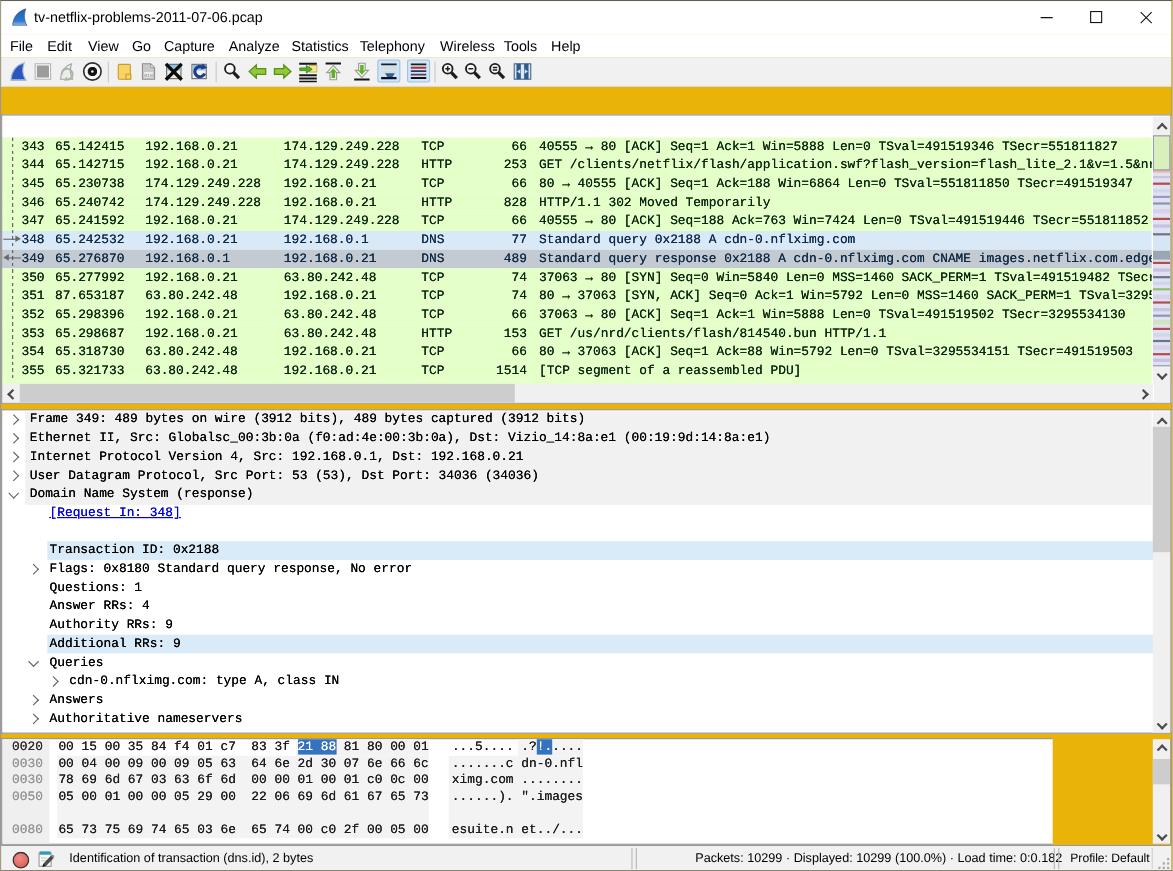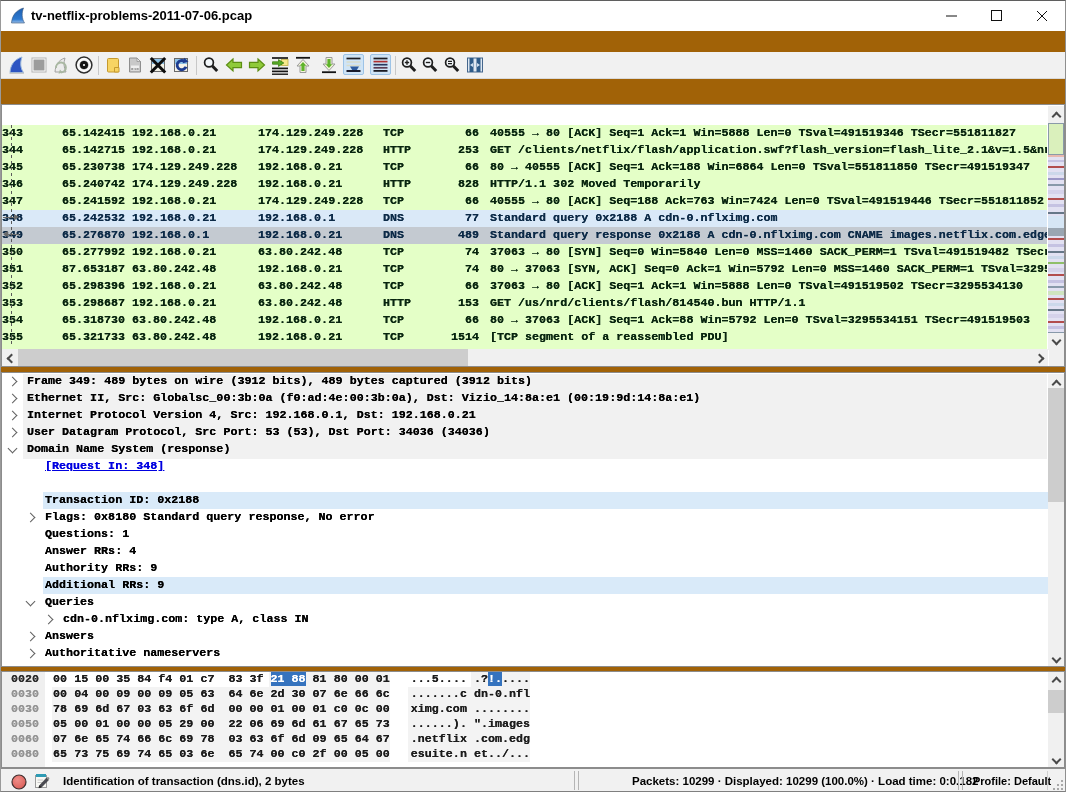--- a/index.html
+++ b/index.html
@@ -1,18 +1,18 @@
 <!DOCTYPE html>
 <html><head>
 <meta charset="utf-8">
 <style>
   html,body{margin:0;padding:0;}
-  #win{position:relative;width:1066px;height:792px;background:#a16207;overflow:hidden;
+  #win{position:relative;width:1066px;height:792px;background:#eab308;overflow:hidden;
        font-family:"Liberation Sans",sans-serif;box-sizing:border-box;
-       border-top:1px solid #5f5f5f;border-left:1px solid #9a9a9a;border-right:1px solid #8f8f8f;border-bottom:1px solid #7f7f7f;font-weight:bold;}
+       border-top:1px solid #5f5f5f;border-left:1px solid #9a9a9a;border-right:1px solid #8f8f8f;border-bottom:1px solid #7f7f7f;}
   .abs{position:absolute;}
   .mono{font-family:"Liberation Mono",monospace;font-size:11.7px;white-space:pre;text-shadow:0 0 0.45px currentColor;}
   
   #titlebar{left:0;top:0;width:1064px;height:30px;background:#ffffff;}
   #title{left:30px;top:7px;font-size:13px;color:#000;}
   
   #menubar{left:0;top:30px;width:1064px;height:21px;background:#ffffff;}
   .mi{position:absolute;top:3px;font-size:13px;color:#000;}
   
   #toolbar{left:0;top:51px;width:1064px;height:27px;background:#f1f1f1;border-bottom:1px solid #d9d9d9;box-sizing:border-box;}
@@ -25,42 +25,42 @@
   
   #plist{left:0;top:103px;width:1064px;height:263px;background:#fff;border-top:1px solid #8c8c8c;border-bottom:1px solid #8c8c8c;box-sizing:border-box;}
   #phead{position:absolute;left:0;top:1px;width:1046px;height:19px;background:#fff;border-bottom:1px solid #e2e2e2;box-sizing:border-box;}
   .hcell{position:absolute;top:2px;font-size:13px;color:#000;}
   .hsep{position:absolute;top:1px;width:1px;height:17px;background:#e0e0e0;}
   .prow{position:absolute;left:0;width:1046px;height:17px;overflow:hidden;}
   .prow span{position:absolute;top:1px;}
   .green{background:#e4ffc7;color:#08250f;}
   .blue{background:#dae9f8;color:#0c2a47;}
   .sel{background:#c4cad1;color:#0c2a47;}
-  .cno{left:1px;width:56px;text-align:left;}
-  .ct{left:61px;} .cs{left:131px;} .cd{left:257px;} .cp{left:382px;}
+  .cno{left:1px;width:56px;text-align:center;}
+  .ct{left:49px;} .cs{left:131px;} .cd{left:257px;} .cp{left:382px;}
   .cl{left:424px;width:54px;text-align:right;} .ci{left:489px;}
   
   #dashline{left:10px;top:124px;width:1px;height:221px;
      background:repeating-linear-gradient(to bottom,#5a5a5a 0 3px,transparent 3px 6px);}
   
   .sbtrack{background:#f0f0f0;}
   .sbthumb{background:#cdcdcd;}
   .arr{position:absolute;width:0;height:0;}
   .schev{position:absolute;width:5px;height:5px;border-right:2px solid #4a4a4a;border-bottom:2px solid #4a4a4a;}
   
   #dpane{left:0;top:371px;width:1064px;height:295px;background:#fff;border-top:1px solid #8c8c8c;border-bottom:1px solid #8c8c8c;box-sizing:border-box;}
   .dl{position:absolute;left:0;height:17px;width:1047px;}
   .dl .mono2{position:absolute;top:1px;font-family:"Liberation Mono",monospace;font-size:11.7px;white-space:pre;color:#000;text-shadow:0 0 0.45px currentColor;}
   .hl{background:#d9eaf9;}
   .chev{position:absolute;width:6px;height:6px;border-right:1.4px solid #606060;border-bottom:1.4px solid #606060;}
   .chev.r{transform:rotate(-45deg);}
   .chev.d{transform:rotate(45deg);}
   .dl .link{color:#0000e0;text-decoration:underline;}
   
-  #hpane{left:0;top:670px;width:1064px;height:97px;background:#fff;border-top:1px solid #8c8c8c;border-bottom:1px solid #8c8c8c;box-sizing:border-box;}
+  #hpane{left:0;top:670px;width:956px;height:97px;background:#fff;border-top:1px solid #8c8c8c;border-bottom:1px solid #8c8c8c;box-sizing:border-box;}
   .hexl{position:absolute;left:10px;height:15px;font-family:"Liberation Mono",monospace;font-size:11.7px;white-space:pre;color:#1c1c1c;text-shadow:0 0 0.45px currentColor;}
   .off{color:#949494;}
   .offsel{color:#2b2b2b;}
   .bsel{background:#3573be;color:#fff;}
   
   #sbar{left:0;top:767px;width:1064px;height:24px;background:#f1f1f1;border-top:1px solid #8c8c8c;box-sizing:border-box;}
   .stext{position:absolute;top:6px;font-size:11.5px;color:#000;}
   .svsep{position:absolute;top:2px;width:1px;height:19px;background:#b5b5b5;}
 </style>
 </head>
@@ -80,20 +80,33 @@
     </svg>
     <div class="abs" id="title">tv-netflix-problems-2011-07-06.pcap</div>
     <svg class="abs" style="left:938px;top:0" width="126" height="30" viewBox="0 0 126 30">
       <line x1="7" y1="15" x2="18" y2="15" stroke="#111" stroke-width="1"></line>
       <rect x="52.5" y="9.5" width="10" height="10" fill="none" stroke="#111" stroke-width="1"></rect>
       <line x1="98" y1="10" x2="108" y2="20" stroke="#111" stroke-width="1"></line>
       <line x1="108" y1="10" x2="98" y2="20" stroke="#111" stroke-width="1"></line>
     </svg>
   </div>
 
+  <div class="abs" id="menubar">
+    <span class="mi" style="left:8px">File</span>
+    <span class="mi" style="left:42px">Edit</span>
+    <span class="mi" style="left:79px">View</span>
+    <span class="mi" style="left:119px">Go</span>
+    <span class="mi" style="left:148px">Capture</span>
+    <span class="mi" style="left:207px">Analyze</span>
+    <span class="mi" style="left:264px">Statistics</span>
+    <span class="mi" style="left:326px">Telephony</span>
+    <span class="mi" style="left:399px">Wireless</span>
+    <span class="mi" style="left:457px">Tools</span>
+    <span class="mi" style="left:500px">Help</span>
+  </div>
 
   <div class="abs" id="toolbar">
     <div class="tsep" style="left:97px"></div>
     <div class="tsep" style="left:195px"></div>
     <div class="tsep" style="left:394px"></div>
   </div>
   <svg class="abs ticon" style="left:6px" width="20" height="20" viewBox="0 0 20 20">
     <path d="M3 17.5 C3.5 10 7 4.5 15 2 C13 7.5 13.3 13 16.5 17.5 Z" fill="#2d55c2" stroke="#9ab8dc" stroke-width="1"></path>
     <line x1="2.5" y1="18.2" x2="17" y2="18.2" stroke="#b8b8b8" stroke-width="1"></line>
   </svg>
@@ -369,21 +382,20 @@
   <div class="abs" id="hpane">
     <div class="abs" style="left:1px;top:0;width:43px;height:95px;background:#efefef"></div>
     <div class="abs" style="left:268px;top:0;width:121px;height:15px;background:#f3f3f3"></div>
     <div class="abs" style="left:470px;top:0;width:59px;height:15px;background:#f3f3f3"></div>
     <div class="abs" style="left:51px;top:15px;width:338px;height:75px;background:#f3f3f3"></div>
     <div class="abs" style="left:407px;top:15px;width:122px;height:75px;background:#f3f3f3"></div>
     <div class="hexl" style="top:0px"><span class="offsel">0020</span>  00 15 00 35 84 f4 01 c7  83 3f <span class="bsel">21 88</span> 81 80 00 01   ...5.... .?<span class="bsel">!.</span>....</div>
     <div class="hexl" style="top:15px"><span class="off">0030</span>  00 04 00 09 00 09 05 63  64 6e 2d 30 07 6e 66 6c   .......c dn-0.nfl</div>
     <div class="hexl" style="top:30px"><span class="off">0030</span>  78 69 6d 67 03 63 6f 6d  00 00 01 00 01 c0 0c 00   ximg.com ........</div>
     <div class="hexl" style="top:45px"><span class="off">0050</span>  05 00 01 00 00 05 29 00  22 06 69 6d 61 67 65 73   ......). ".images</div>
-    <div class="hexl" style="top:60px"><span class="off">0060</span>  07 6e 65 74 66 6c 69 78  03 63 6f 6d 09 65 64 67   .netflix .com.edg</div>
     <div class="hexl" style="top:75px"><span class="off">0080</span>  65 73 75 69 74 65 03 6e  65 74 00 c0 2f 00 05 00   esuite.n et../...</div>
     <div class="abs sbtrack" style="left:1047px;top:0;width:16px;height:95px">
       <div class="abs sbthumb" style="left:0;top:18px;width:16px;height:23px"></div>
       <div class="schev" style="left:5px;top:6px;transform:rotate(-135deg)"></div>
       <div class="schev" style="left:5px;top:84px;transform:rotate(45deg)"></div>
     </div>
   </div>
 
   <div class="abs" style="left:0;top:103px;width:1px;height:263px;background:#8c8c8c"></div>
   <div class="abs" style="left:1063px;top:103px;width:1px;height:263px;background:#8c8c8c"></div>

